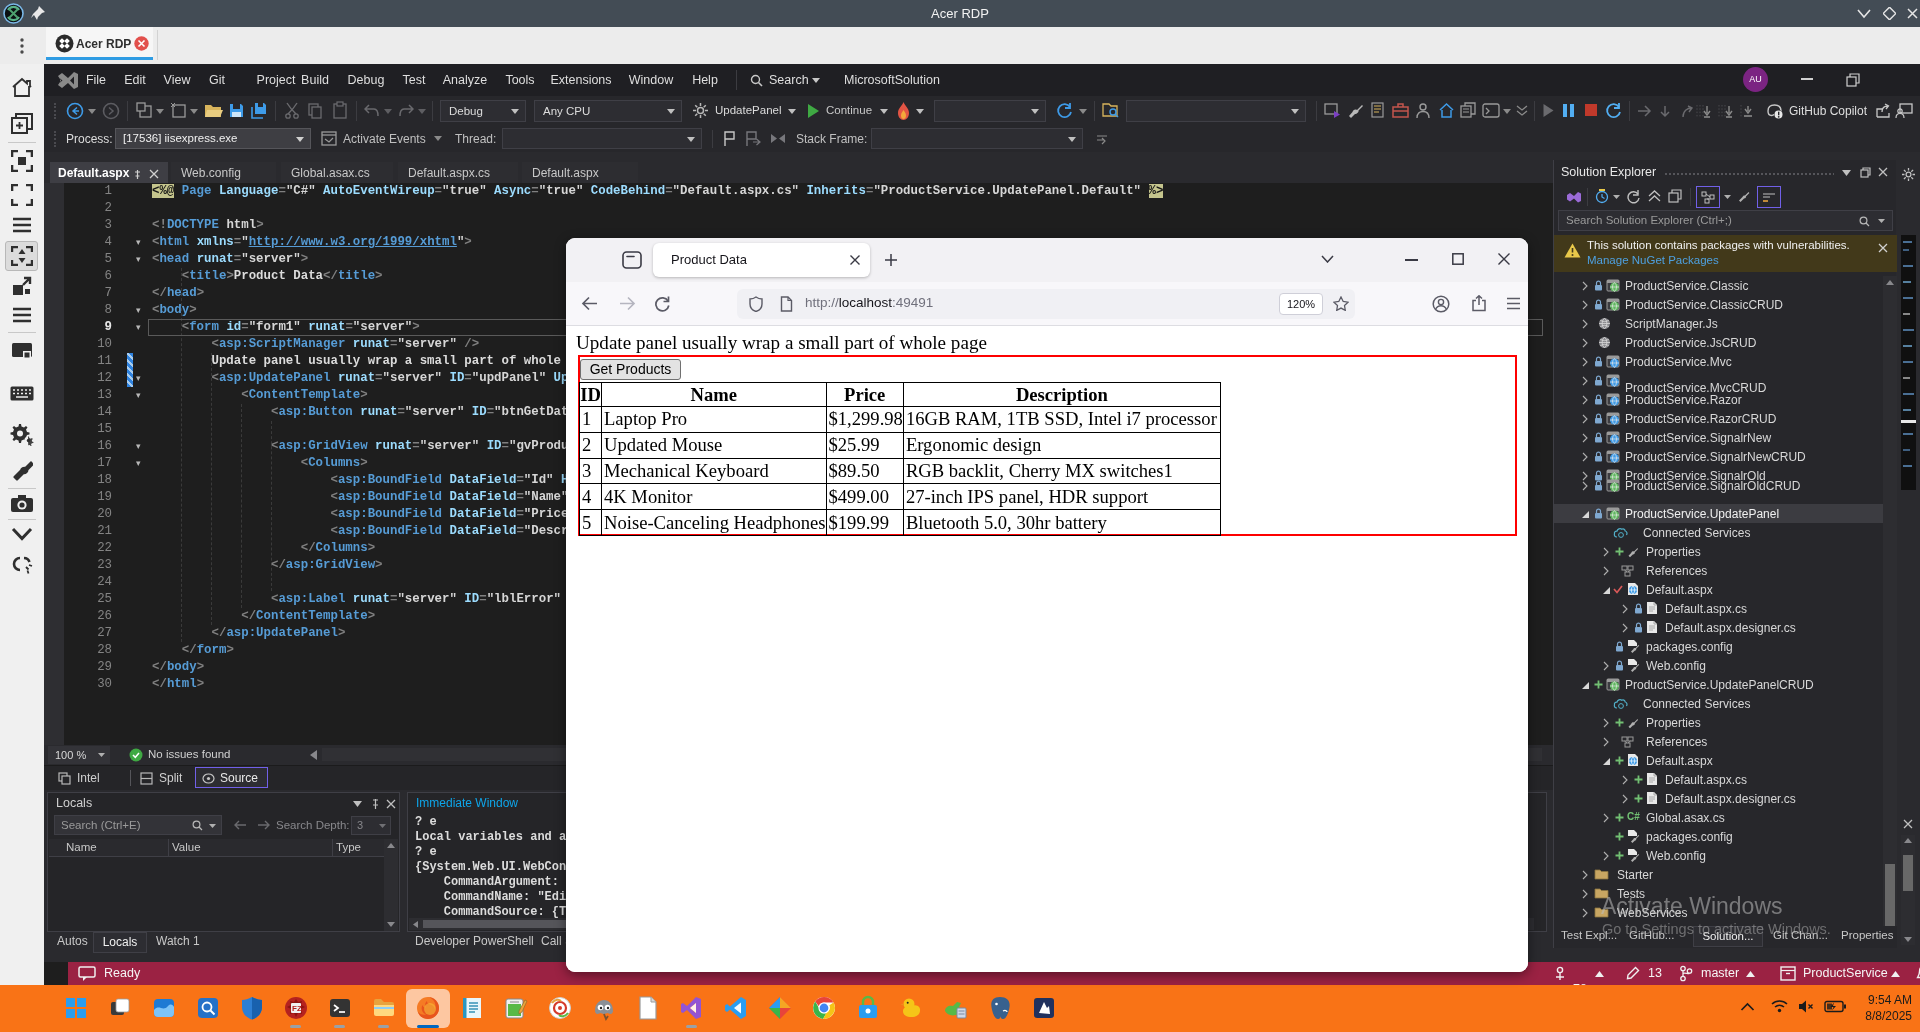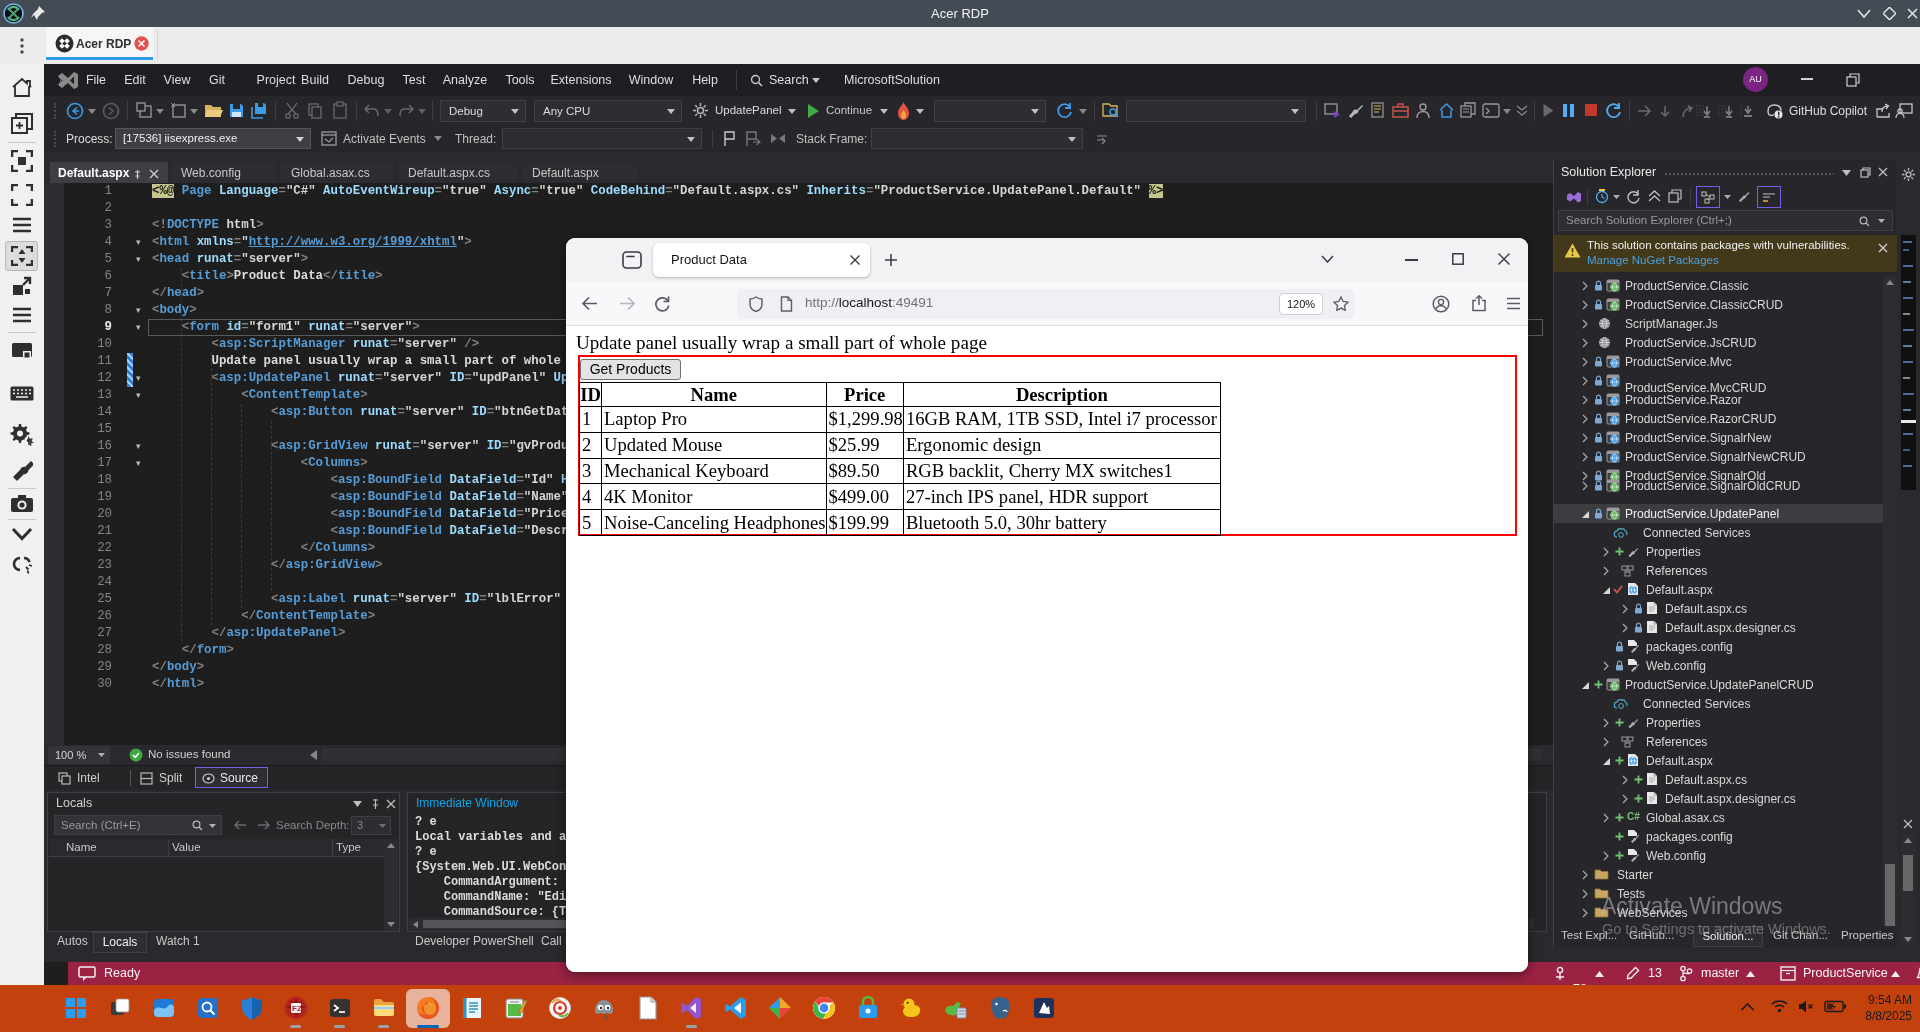--- a/index.html
+++ b/index.html
@@ -1402,21 +1402,21 @@
   <svg class="abs" style="left:1823px;top:9px;" width="9" height="6" viewBox="0 0 9 6">
       <path d="M4.5 0 L0 6 L9 6 Z" fill="#f0f0f0"></path>
     </svg>
   <svg class="abs" style="left:1848px;top:3px;" width="15" height="17" viewBox="0 0 15 17">
       <path d="M7.5 1.5 C4.5 1.5 3.5 4 3.5 6.5 C3.5 10 2 11.5 1.5 12.5 L13.5 12.5 C13 11.5 11.5 10 11.5 6.5 C11.5 4 10.5 1.5 7.5 1.5 Z" fill="none" stroke="#f0f0f0" stroke-width="1.4"></path>
       <path d="M6 14.5 C6.3 15.5 8.7 15.5 9 14.5" stroke="#f0f0f0" stroke-width="1.3" fill="none"></path>
     </svg>
   <div class="abs" style="left:1857px;top:9px;width:13px;height:13px;border-radius:50%;background:#e84c4c;color:#fff;font-size:9px;text-align:center;line-height:13px;">1</div>
 </div>
 
-<div class="abs" style="left:0;top:985px;width:1920px;height:47px;background:#c2410c;" id="taskbar">
+<div class="abs" style="left:0;top:985px;width:1920px;height:47px;background:#f97316;" id="taskbar">
   <div class="abs" style="left:406px;top:4px;width:44px;height:39px;background:rgba(255,255,255,0.6);border-radius:6px;"></div>
   <div class="abs" style="left:63px;top:10px;width:26px;height:26px;">
       <svg width="26" height="26" viewBox="0 0 26 26">
         <rect x="3" y="3" width="9" height="9" fill="#2a9df0"></rect>
         <rect x="14" y="3" width="9" height="9" fill="#2a9df0"></rect>
         <rect x="3" y="14" width="9" height="9" fill="#2a9df0"></rect>
         <rect x="14" y="14" width="9" height="9" fill="#2a9df0"></rect>
       </svg>
     </div>
   <div class="abs" style="left:107px;top:10px;width:26px;height:26px;">

